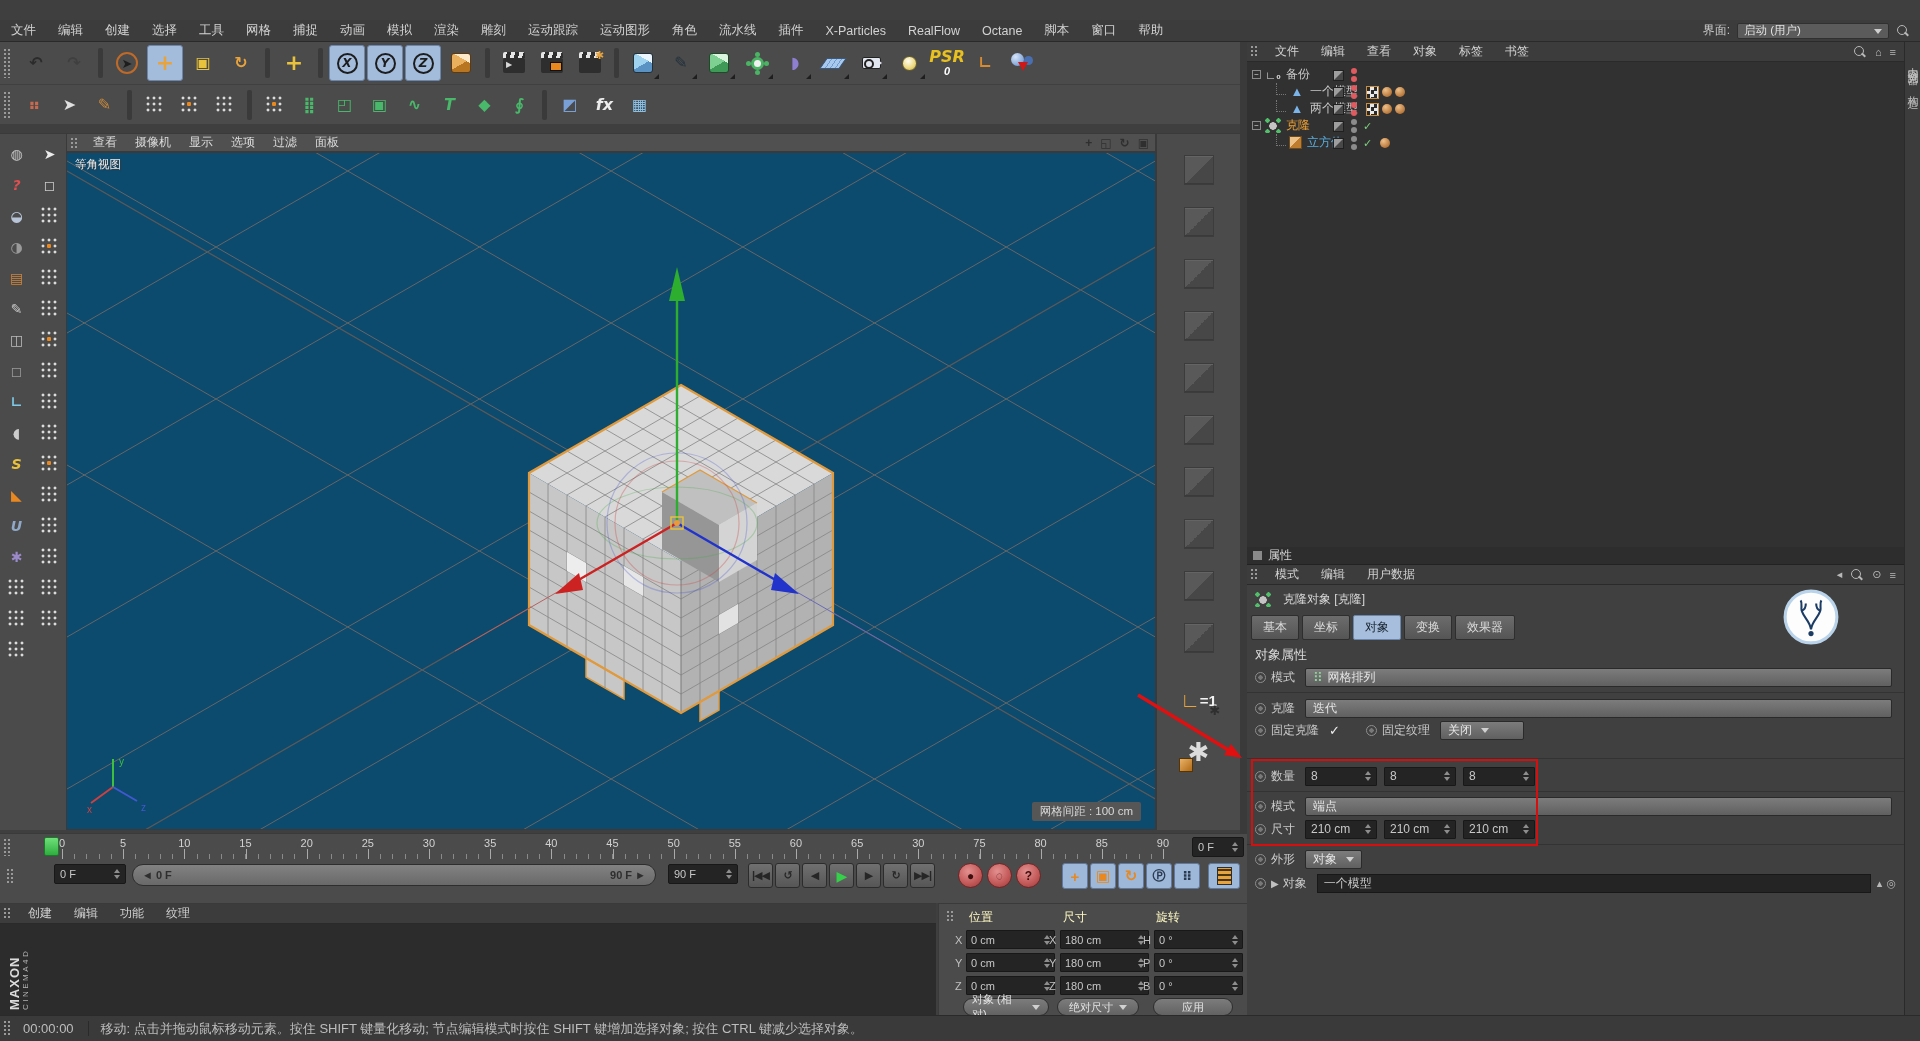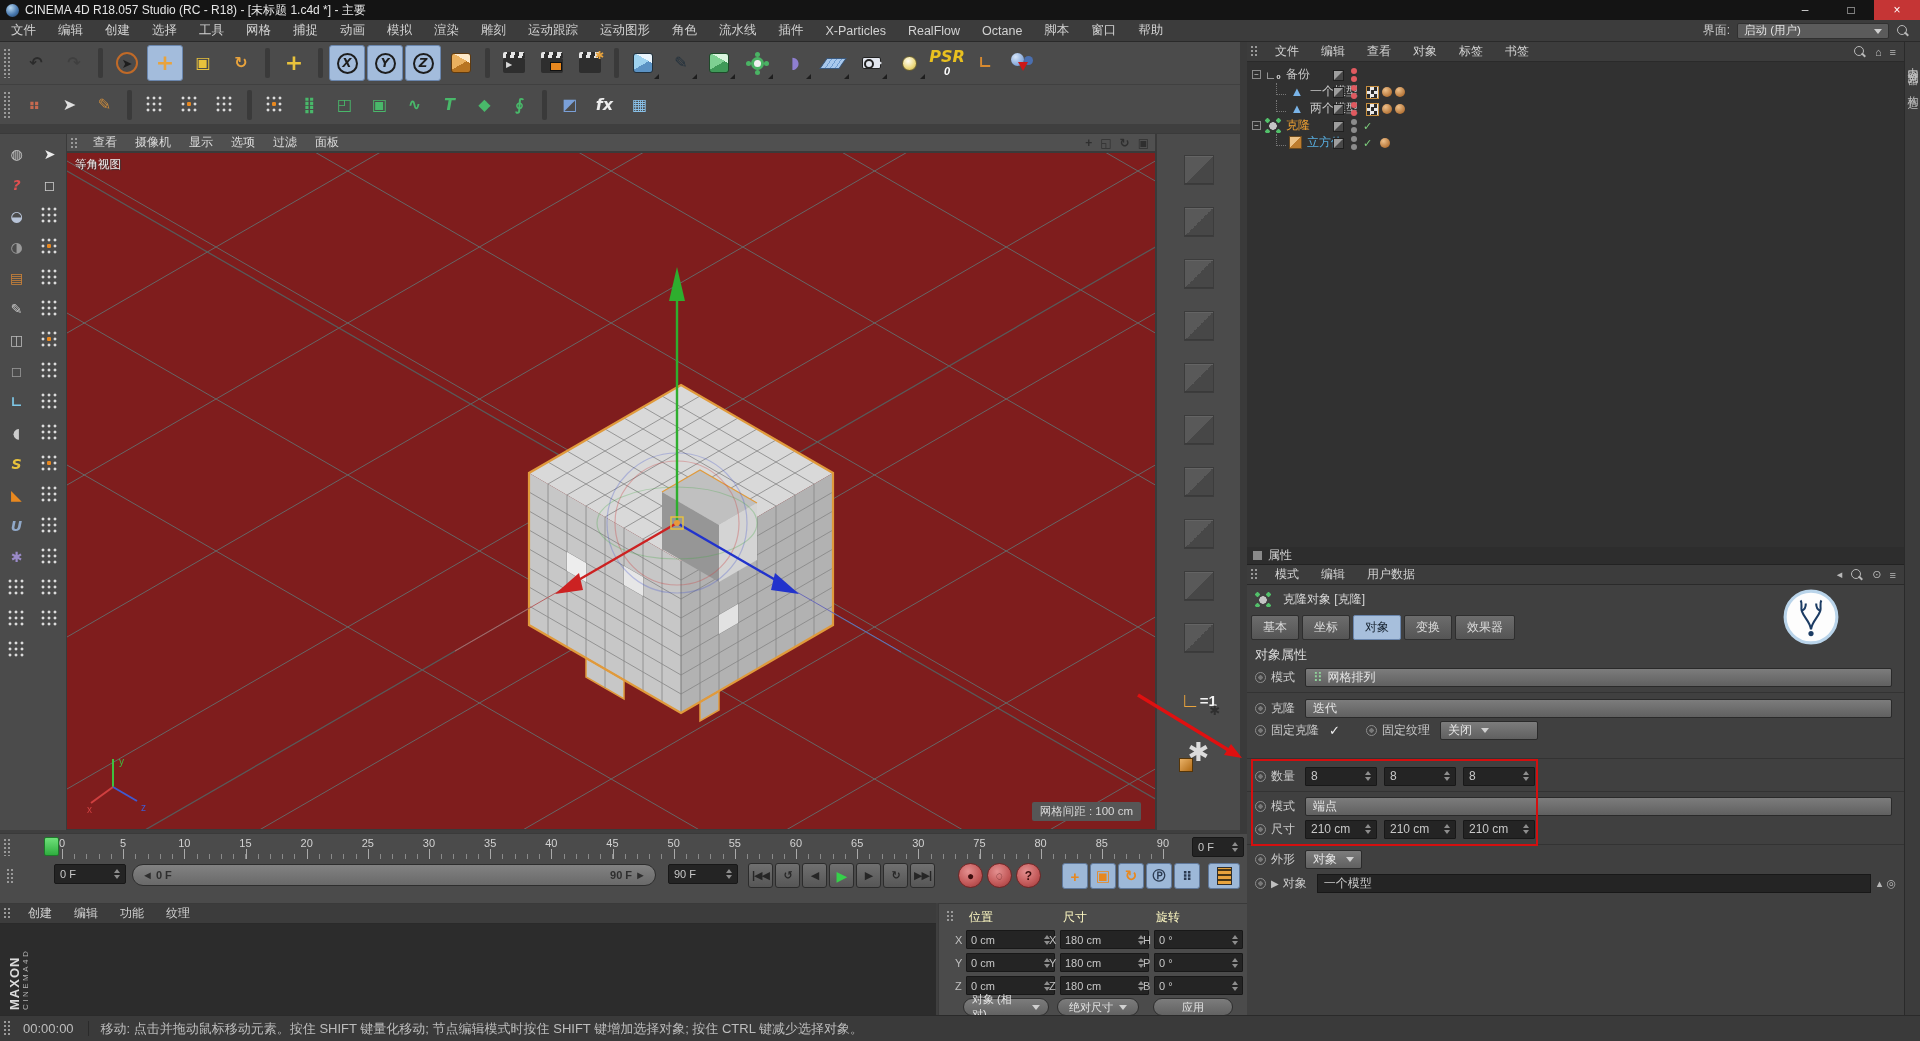--- a/index.html
+++ b/index.html
@@ -64,21 +64,21 @@
   .g.ghostcube{width:30px;height:30px;background:linear-gradient(135deg,#595959 0 50%,#474747 50%);border:1px solid #3c3c3c;box-shadow:inset 0 1px 0 #646464,inset 0 -1px 0 #3a3a3a}
   
   .leftdock{position:absolute;left:0;top:133px;width:66px;height:697px;background:#4b4b4b;border-top:1px solid #3a3a3a;display:flex}
   .dcol{width:33px;display:flex;flex-direction:column;align-items:center;padding-top:4px}
   .dtile{width:29px;height:29px;margin:1px 0;border-radius:3px;display:flex;align-items:center;justify-content:center;position:relative;flex:none}
   .dtile .g{font-size:14px}
   
   .vpmenu{position:absolute;left:66px;top:133px;width:1090px;height:19px;background:#505050;border:1px solid #3a3a3a;display:flex;align-items:center}
   .vpmenu .mitem{padding:0 9px;font-size:12px;color:#dadada}
   .vpright{margin-left:auto;display:flex;gap:8px;padding-right:6px;color:#2f2f2f;font-weight:bold}
-  .viewport{position:absolute;left:66px;top:152px;width:1090px;height:678px;background:#7f1d1d;overflow:hidden;border:1px solid #3a3a3a}
+  .viewport{position:absolute;left:66px;top:152px;width:1090px;height:678px;background:#0c4a6e;overflow:hidden;border:1px solid #3a3a3a}
   .viewport svg{position:absolute;left:0;top:0}
   .vplabel{position:absolute;left:8px;top:4px;color:#ededed;font-size:11.5px;text-shadow:1px 1px 1px #3a3a3a}
   .gridchip{position:absolute;right:14px;bottom:8px;background:#565656;color:#d8d8d8;font-size:11.5px;padding:2px 8px;border-radius:2px}
   .axis3{left:18px;bottom:18px;top:auto}
   
   .palette{position:absolute;left:1156px;top:133px;width:84px;height:697px;background:#4b4b4b;border-top:1px solid #3a3a3a;border-left:1px solid #3a3a3a}
   .pcol{display:flex;flex-direction:column;align-items:center;padding-top:10px}
   .ptile{width:52px;height:48px;margin:2px 0;display:flex;align-items:center;justify-content:center;position:relative;flex:none}
   .ptile.special{background:#4b4b4b}
   .axl{color:#e8a33d;font-weight:bold;font-size:20px;font-style:normal}
@@ -183,29 +183,20 @@
   .smsg{padding-left:12px}
   
   .redbox{position:absolute;left:1251px;top:759px;width:287px;height:87px;border:2px solid #d40f0f;z-index:60;pointer-events:none}
   .redarrow{position:absolute;left:1090px;top:672px;z-index:60;pointer-events:none}
 </style>
 </head>
 <body>
 
 <div id="app">
 
-  <div class="titlebar">
-    <span class="app-ico"></span>
-    <span class="wtitle">CINEMA 4D R18.057 Studio (RC - R18) - [未标题 1.c4d *] - 主要</span>
-    <span class="wbtns">
-      <span class="wb">–</span>
-      <span class="wb">□</span>
-      <span class="wb close">×</span>
-    </span>
-  </div>
 
   <div class="menubar">
     <div style="display:flex;align-items:center">
 
     <span class="mitem">文件</span>
         <span class="mitem">编辑</span>
         <span class="mitem">创建</span>
         <span class="mitem">选择</span>
         <span class="mitem">工具</span>
         <span class="mitem">网格</span>
@@ -929,21 +920,21 @@
       <span class="wbar">
           <span>迭代</span>
         </span>
     </div>
     <div class="arow" style="top:172px">
       <span class="acirc"></span>
       <span class="albl">固定克隆</span>
       <span class="chk">✓</span>
       <span class="acirc" style="margin-left:26px"></span>
       <span class="albl">固定纹理</span>
-      <span class="sdrop" style="width:98px">
+      <span class="sdrop" style="width:84px">
           <span>关闭</span>
         </span>
     </div>
     <div class="asep" style="top:211px"></div>
     <div class="arow" style="top:218px">
       <span class="acirc"></span>
       <span class="albl">数量</span>
       <span style="display:flex">
 
       <span class="nfield">

